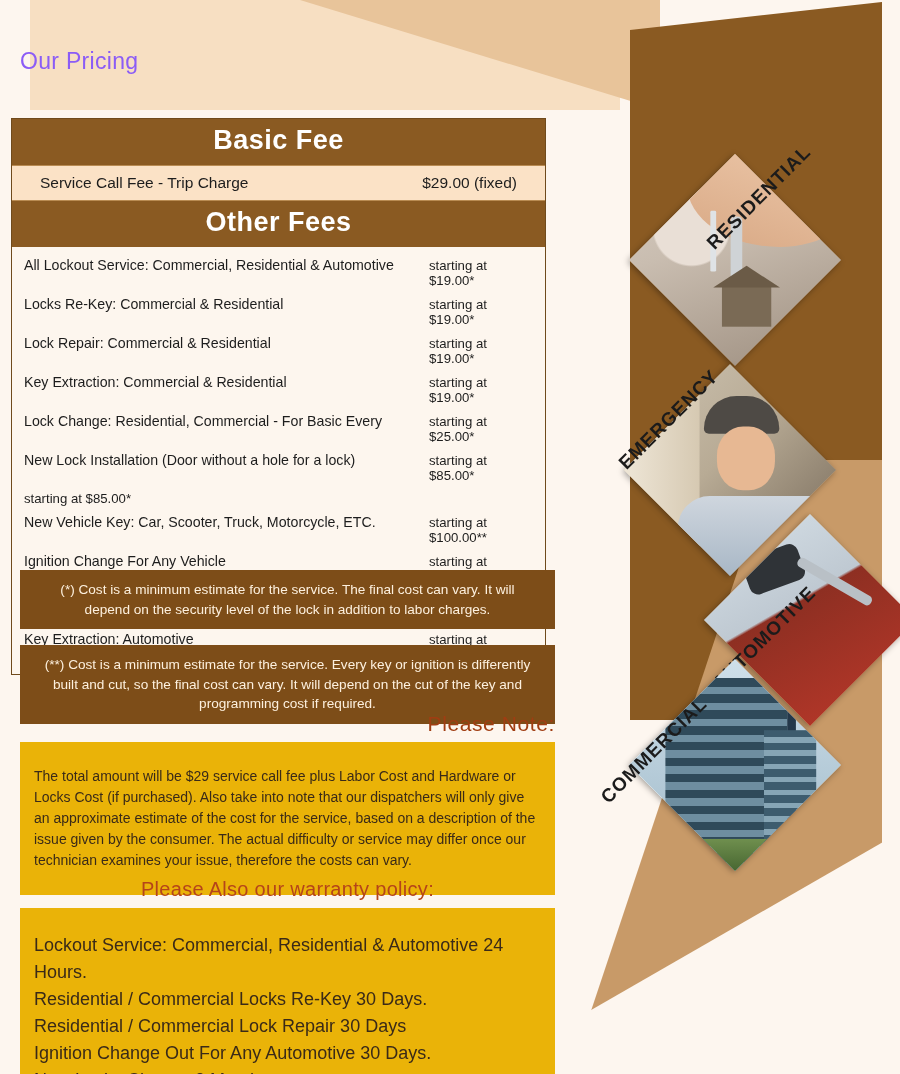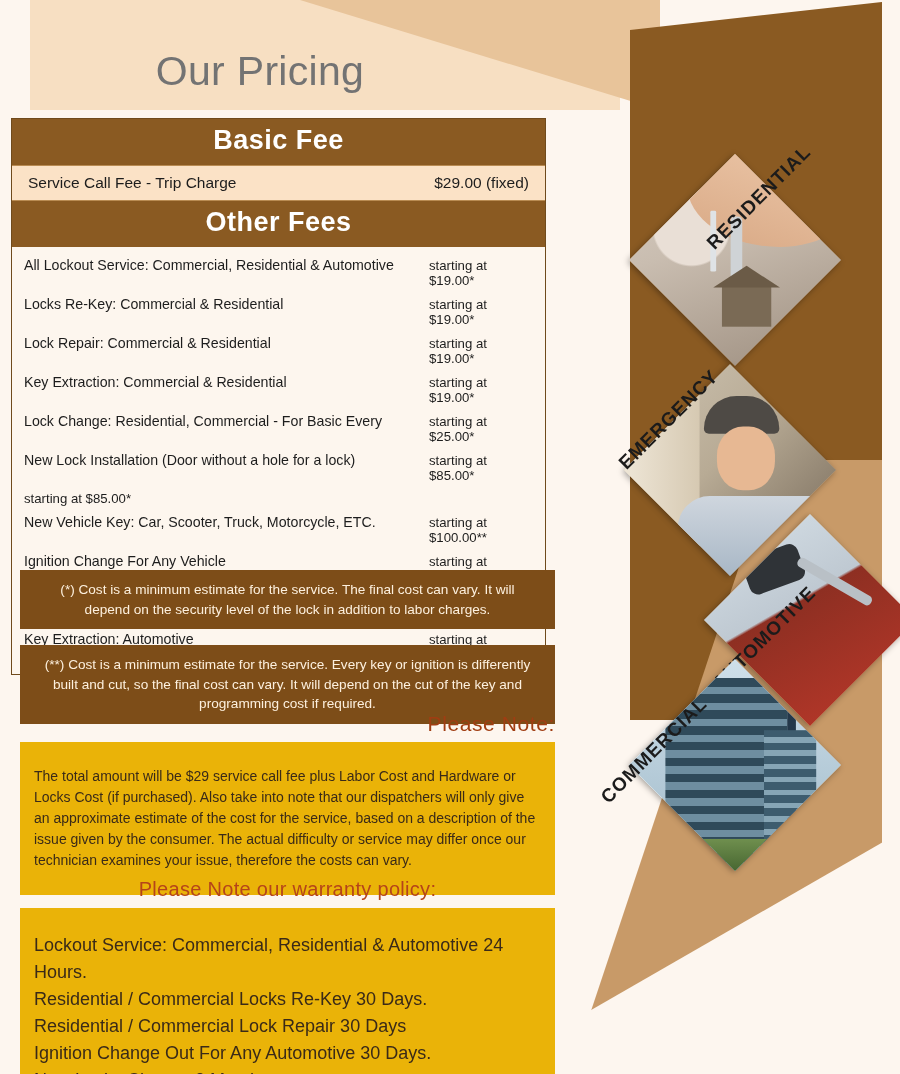--- a/index.html
+++ b/index.html
@@ -74,23 +74,22 @@
     left: 0; bottom: 0;
     width: 900px; height: 24px;
     background: #fdf6ef;
   }
 
   
   .page-title {
     position: absolute;
     left: 20px; top: 48px;
     width: 480px;
-    text-align: center;
-    font-size: 41px;
-    color: #737373;
+    font-size: 23px;
+    color: #8b5cf6;
     letter-spacing: .3px;
   }
 
   
   .pricing-box {
     position: absolute;
     left: 11px; top: 118px;
     width: 535px;
     border: 1px solid #6f4a1c;
     box-sizing: border-box;
@@ -104,21 +103,21 @@
     font-size: 27px;
     padding: 6px 0 9px 0;
     letter-spacing: .5px;
   }
   .band-other { font-size: 27px; }
   .basic-row {
     display: flex;
     justify-content: space-between;
     align-items: center;
     background: #fbe2c6;
-    padding: 8px 16px;
+    padding: 8px 28px;
     font-size: 15.5px;
     color: #1d1d1d;
     border-top: 1px solid #b98b52;
     border-bottom: 1px solid #b98b52;
   }
   .fee-list {
     background: #fdf6ee;
     padding: 6px 0 8px 0;
   }
   .fee-row {
@@ -370,21 +369,21 @@
     </div>
   </div>
 </div>
 
 <div class="note-brown note-1">(*) Cost is a minimum estimate for the service. The final cost can vary. It will depend on the security level of the lock in addition to labor charges.</div>
 <div class="note-brown note-2">(**) Cost is a minimum estimate for the service. Every key or ignition is differently built and cut, so the final cost can vary. It will depend on the cut of the key and programming cost if required.</div>
 
 <div class="please-note-title">Please Note:</div>
 <div class="note-peach note-3">The total amount will be $29 service call fee plus Labor Cost and Hardware or Locks Cost (if purchased). Also take into note that our dispatchers will only give an approximate estimate of the cost for the service, based on a description of the issue given by the consumer. The actual difficulty or service may differ once our technician examines your issue, therefore the costs can vary.</div>
 
-<div class="warranty-title">Please Note our warranty policy:</div>
+<div class="warranty-title">Please Also our warranty policy:</div>
 <div class="note-peach note-4" style="white-space: pre-line;">Lockout Service: Commercial, Residential &amp; Automotive 24 Hours.
 Residential / Commercial Locks Re-Key 30 Days.
 Residential / Commercial Lock Repair 30 Days
 Ignition Change Out For Any Automotive 30 Days.
 New Locks Change 3 Months.
 New Car Key Made 30 Days.</div>
 
 <div class="photo photo-1">
   <div class="photo-inner p1">
     <div class="hand"></div>

